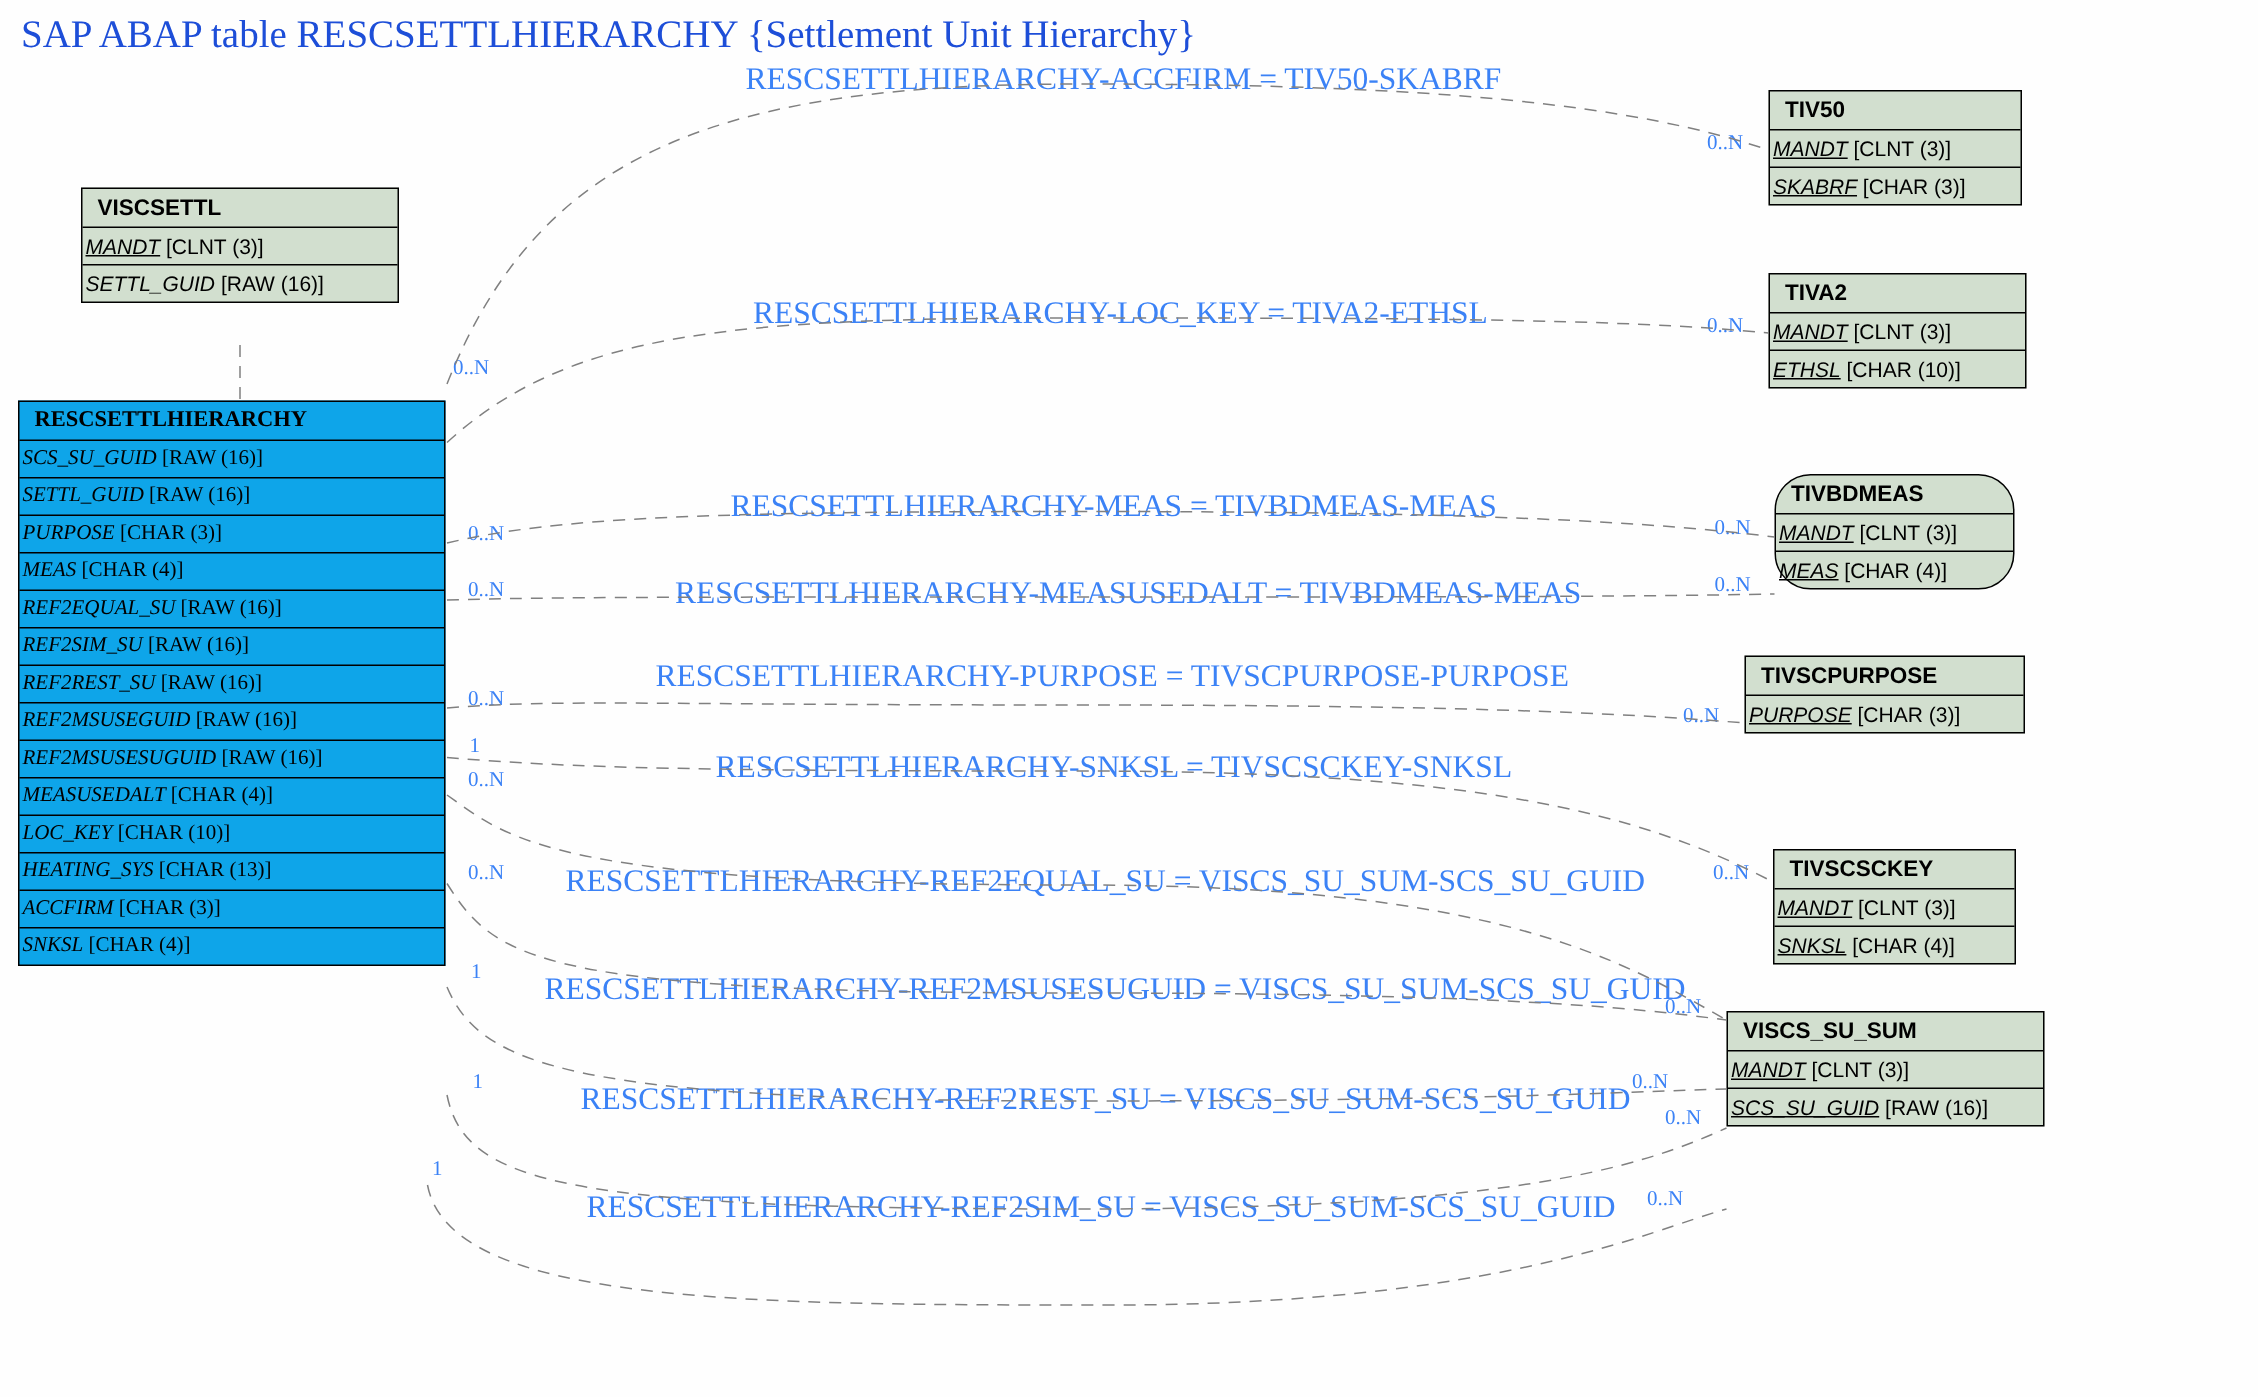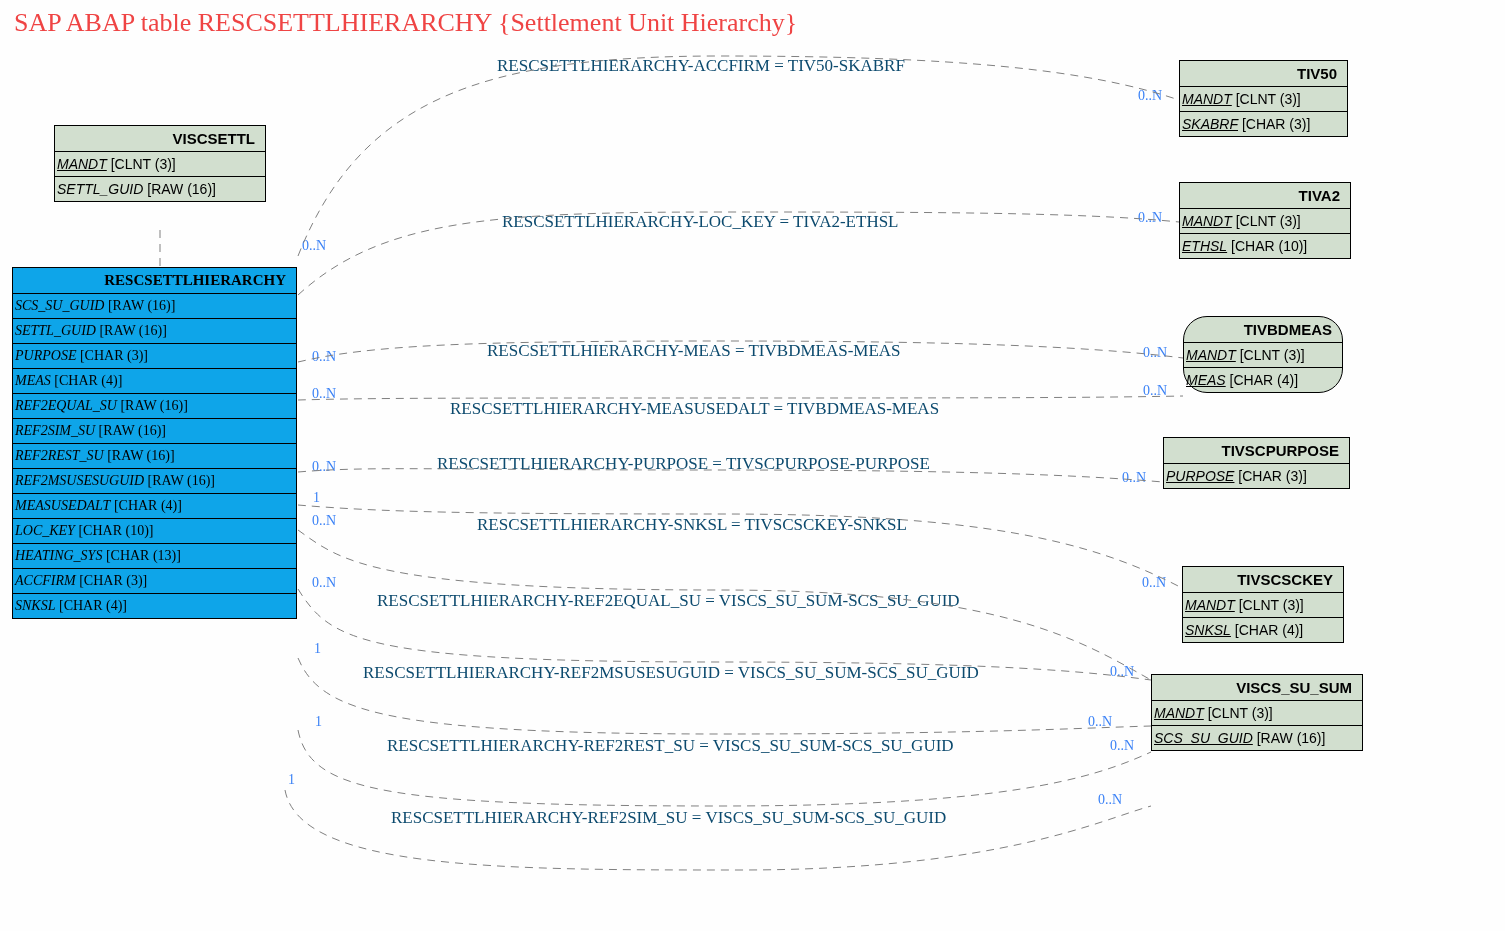--- a/index.html
+++ b/index.html
@@ -11,34 +11,34 @@
     height: 931px;
     position: relative;
     overflow: hidden;
   }
   .title {
     position: absolute;
     top: 8px;
     left: 14px;
     font-size: 26px;
     font-family: Georgia, serif;
-    color: #ef4444;
+    color: #1d4ed8;
   }
   .table-box {
     position: absolute;
     border: 1px solid #000;
     background: #d2dfcf;
   }
   .table-box.main {
     background: #0ea5e9;
     font-family: Liberation Serif, serif;
   }
   .table-header {
     font-weight: bold;
-    text-align: right;
+    text-align: left;
     padding: 4px 10px;
     border-bottom: 1px solid #000;
     font-size: 15px;
   }
   .table-row {
     padding: 4px 2px;
     border-bottom: 1px solid #000;
     font-size: 14px;
     white-space: nowrap;
   }
@@ -49,25 +49,24 @@
     font-style: italic;
   }
   .field-name.underline {
     text-decoration: underline;
   }
   .field-type {
     font-style: normal;
   }
   .rel-label {
     position: absolute;
-    font-size: 17px;
+    font-size: 21px;
     font-family: Georgia, serif;
-    color: #0c4a6e;
+    color: #3b82f6;
     white-space: nowrap;
-    margin-top: 16px;
   }
   .card {
     position: absolute;
     font-size: 14px;
     font-family: Georgia, serif;
     color: #3b82f6;
   }
   svg.connector-layer {
     position: absolute;
     top: 0;
@@ -96,20 +95,21 @@
 
 <div class="table-box main" style="left:12px; top:267px; width:283px;">
   <div class="table-header">RESCSETTLHIERARCHY</div>
   <div class="table-row"><span class="field-name">SCS_SU_GUID</span> <span class="field-type">[RAW (16)]</span></div>
   <div class="table-row"><span class="field-name">SETTL_GUID</span> <span class="field-type">[RAW (16)]</span></div>
   <div class="table-row"><span class="field-name">PURPOSE</span> <span class="field-type">[CHAR (3)]</span></div>
   <div class="table-row"><span class="field-name">MEAS</span> <span class="field-type">[CHAR (4)]</span></div>
   <div class="table-row"><span class="field-name">REF2EQUAL_SU</span> <span class="field-type">[RAW (16)]</span></div>
   <div class="table-row"><span class="field-name">REF2SIM_SU</span> <span class="field-type">[RAW (16)]</span></div>
   <div class="table-row"><span class="field-name">REF2REST_SU</span> <span class="field-type">[RAW (16)]</span></div>
+  <div class="table-row"><span class="field-name">REF2MSUSEGUID</span> <span class="field-type">[RAW (16)]</span></div>
   <div class="table-row"><span class="field-name">REF2MSUSESUGUID</span> <span class="field-type">[RAW (16)]</span></div>
   <div class="table-row"><span class="field-name">MEASUSEDALT</span> <span class="field-type">[CHAR (4)]</span></div>
   <div class="table-row"><span class="field-name">LOC_KEY</span> <span class="field-type">[CHAR (10)]</span></div>
   <div class="table-row"><span class="field-name">HEATING_SYS</span> <span class="field-type">[CHAR (13)]</span></div>
   <div class="table-row"><span class="field-name">ACCFIRM</span> <span class="field-type">[CHAR (3)]</span></div>
   <div class="table-row"><span class="field-name">SNKSL</span> <span class="field-type">[CHAR (4)]</span></div>
 </div>
 
 <div class="table-box" style="left:1179px; top:60px; width:167px;">
   <div class="table-header">TIV50</div>

